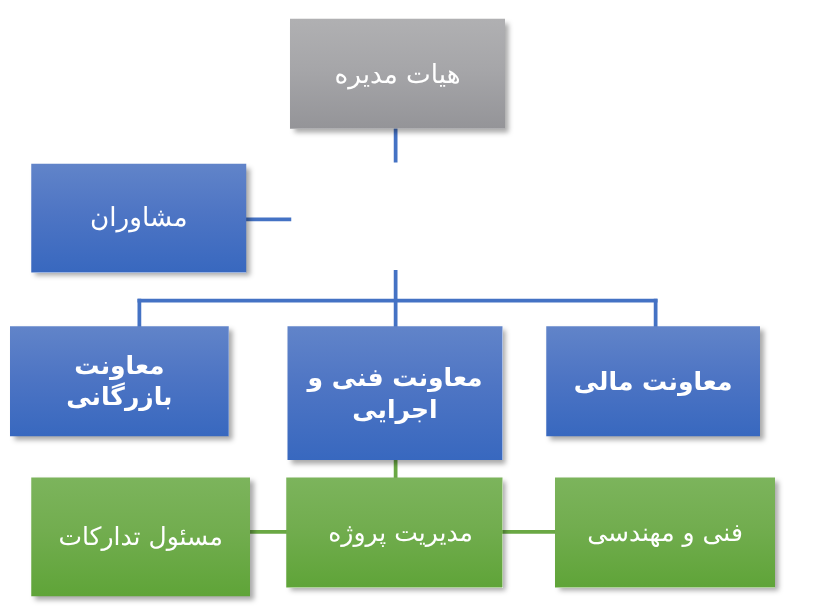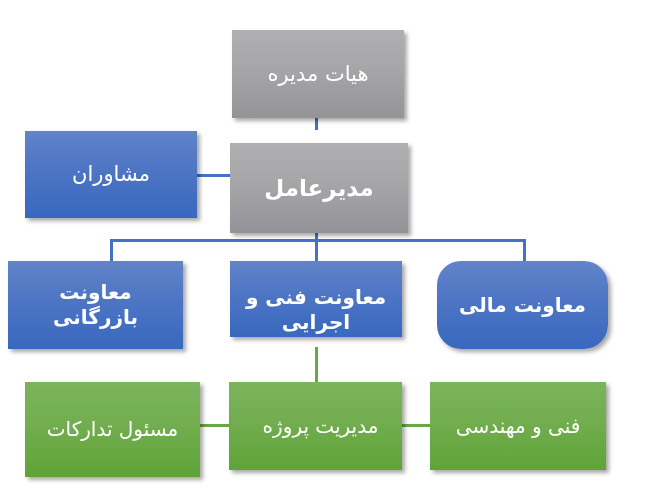--- a/index.html
+++ b/index.html
@@ -32,21 +32,20 @@
     box-shadow: 3px 3px 4px rgba(0,0,0,0.34);
     z-index: 3;
   }
   .node-label {
     display: block;
     width: 100%;
   }
 
   .node.gray {
     background: linear-gradient(to bottom, #b0b0b2 0%, #a6a6a9 45%, #949498 100%);
-    margin-top: 15px;
   }
   .node.blue {
     background: linear-gradient(to bottom, #6184c9 0%, #4e75c4 45%, #3868bf 100%);
   }
   .node.green {
     background: linear-gradient(to bottom, #7cb45c 0%, #72ad4f 45%, #5fa438 100%);
   }
 
   
   .conn {
@@ -91,45 +90,42 @@
   <div class="conn v-green" style="left:315px; top:347px; height:38px;"></div>
 
   <div class="conn h-green" style="left:198px; top:424px; width:32px;"></div>
 
   <div class="conn h-green" style="left:401px; top:424px; width:44px;"></div>
 
   <div class="node gray fs-board" style="left:232px; top:15px; width:172px; height:88px;">
     <span class="node-label">هیات مدیره</span>
   </div>
 
-  <div class="node gray fs-ceo" style="left:230px; top:128px; width:178px; height:90px;">
-    <span class="node-label">مدیرعامل</span>
-  </div>
 
   <div class="node blue fs-advisor" style="left:25px; top:131px; width:172px; height:87px;">
     <span class="node-label">مشاوران</span>
   </div>
 
   <div class="node blue fs-dep" style="left:8px; top:261px; width:175px; height:88px;">
     <span class="node-label">معاونت بازرگانی</span>
   </div>
 
-  <div class="node blue fs-dep" style="left:230px; top:261px; width:172px; height:76px;align-items:flex-end;">
+  <div class="node blue fs-dep" style="left:230px; top:261px; width:172px; height:107px;">
     <span class="node-label">معاونت فنی و اجرایی</span>
   </div>
 
-  <div class="node blue fs-dep" style="left:437px; top:261px; width:171px; height:88px;border-radius:24px;">
+  <div class="node blue fs-dep" style="left:437px; top:261px; width:171px; height:88px;">
     <span class="node-label">معاونت مالی</span>
   </div>
 
   <div class="node green fs-leaf" style="left:25px; top:382px; width:175px; height:95px;">
     <span class="node-label">مسئول تدارکات</span>
   </div>
 
   <div class="node green fs-leaf" style="left:229px; top:382px; width:173px; height:88px;padding-left:18px;">
     <span class="node-label">مدیریت پروژه</span>
   </div>
 
-  <div class="node green fs-leaf" style="left:430px; top:382px; width:176px; height:88px;">
+  <div class="node green fs-leaf" style="left:444px; top:382px; width:176px; height:88px;">
     <span class="node-label">فنی و مهندسی</span>
   </div>
 
 </div>
 
 </body></html>

